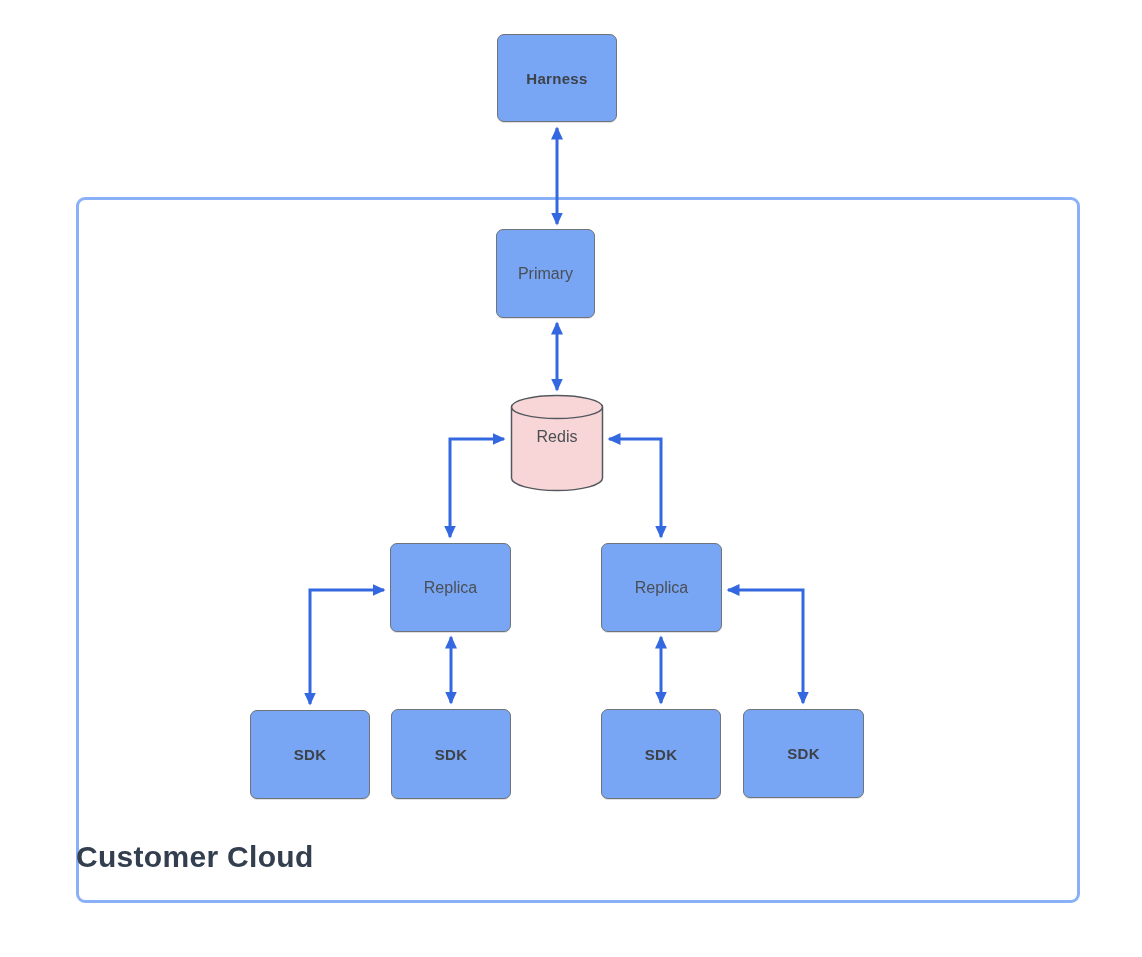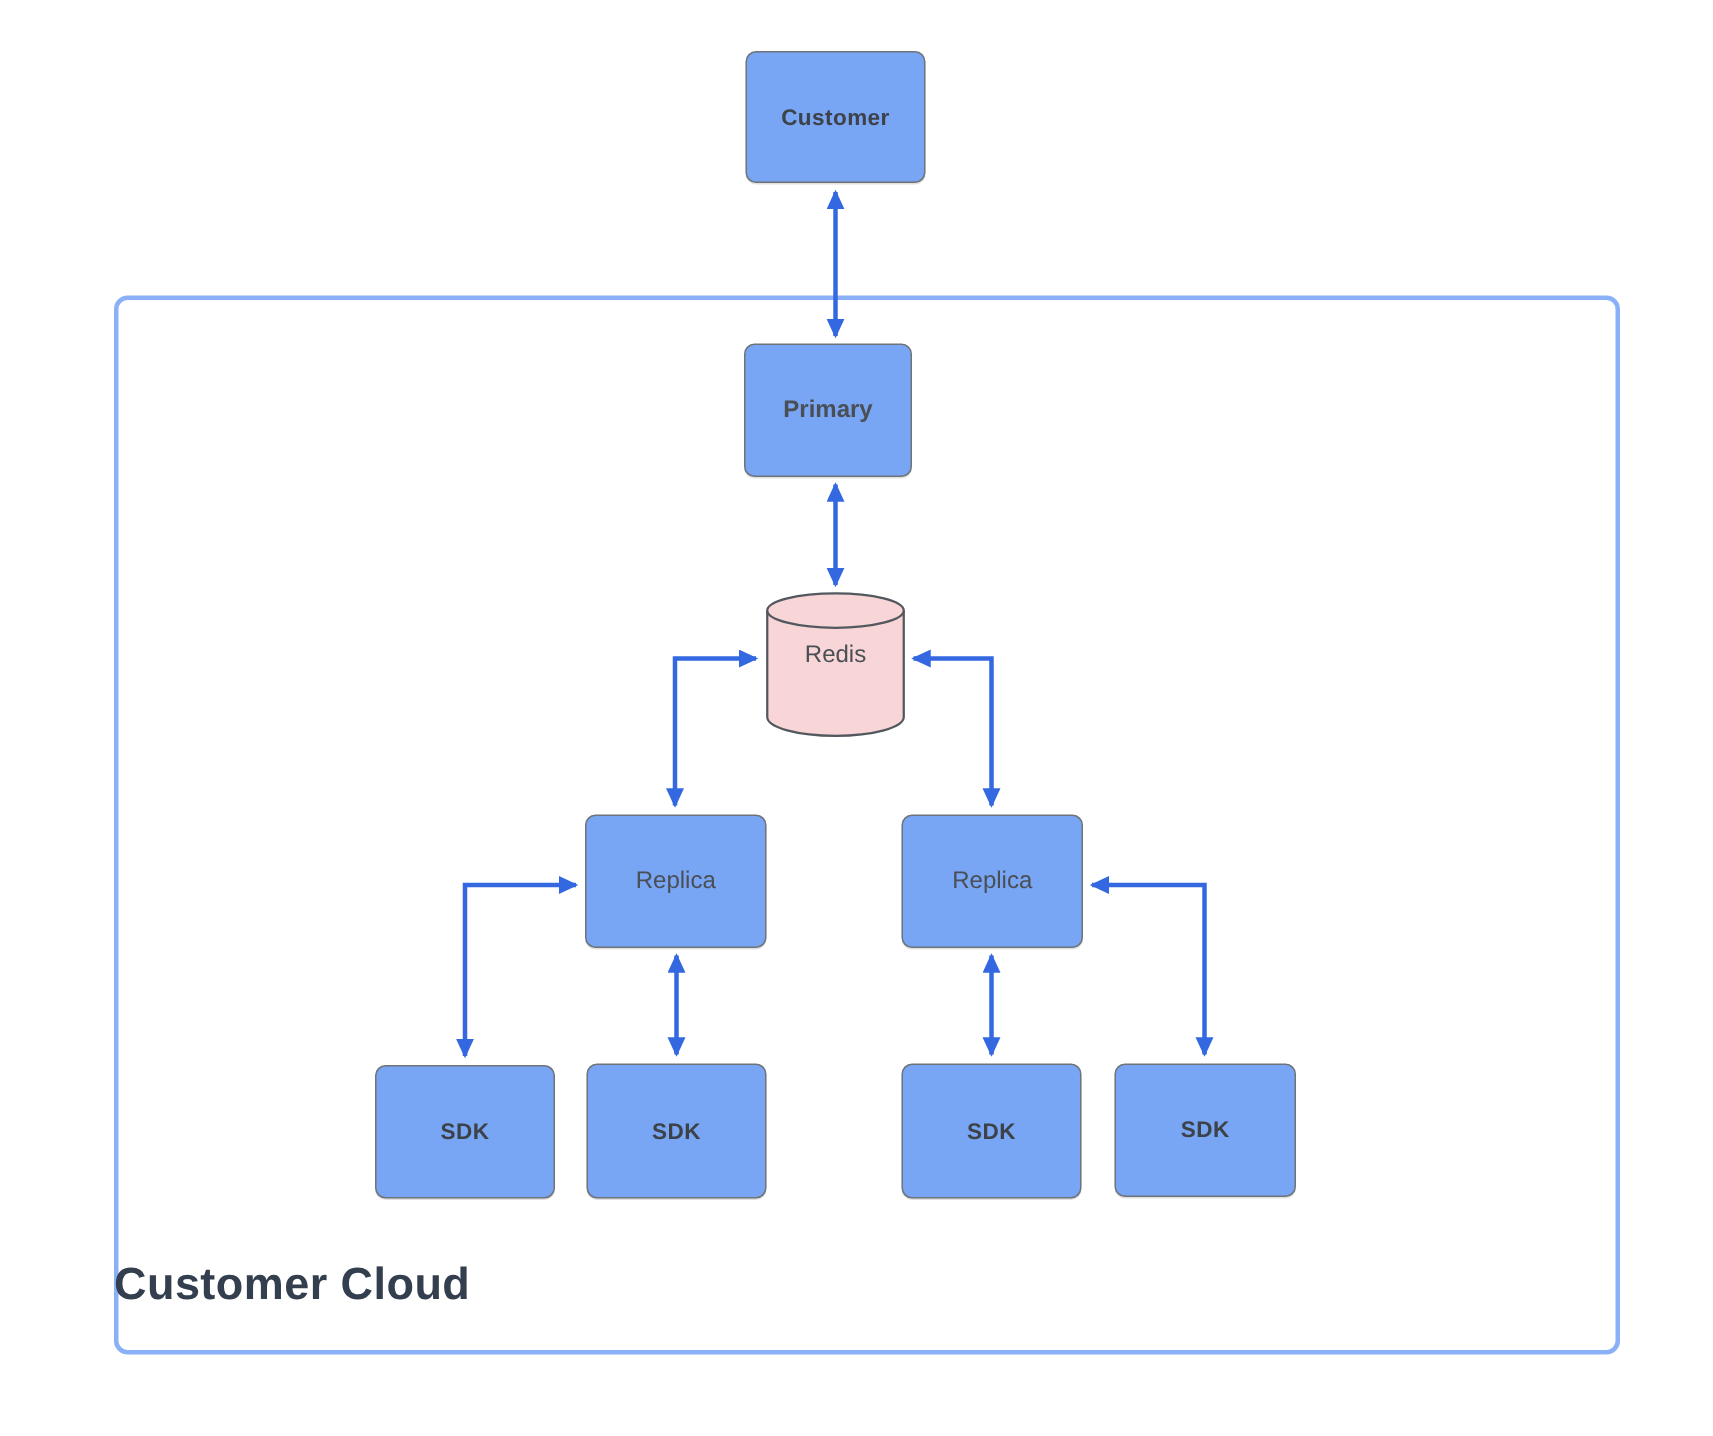--- a/index.html
+++ b/index.html
@@ -41,21 +41,21 @@
     position:absolute;
     background:var(--node-fill);
     border:1.5px solid var(--node-border);
     border-radius:7px;
     display:flex;align-items:center;justify-content:center;
     font-size:16px;color:var(--node-text);
     box-shadow:0 1px 0 rgba(0,0,0,0.12);
   }
   .node.bold{font-weight:bold;font-size:15px;color:var(--node-text-bold);letter-spacing:.3px;}
   .n-harness{left:497px;top:34px;width:120px;height:88px;}
-  .n-primary{left:496px;top:229px;width:112px;height:89px;font-weight:bold;}
+  .n-primary{left:496px;top:229px;width:99px;height:89px;}
   .n-replica-left{left:390px;top:543px;width:121px;height:89px;}
   .n-replica-right{left:601px;top:543px;width:121px;height:89px;}
   .n-sdk-1{left:250px;top:710px;width:120px;height:89px;}
   .n-sdk-2{left:391px;top:709px;width:120px;height:90px;}
   .n-sdk-3{left:601px;top:709px;width:120px;height:90px;}
   .n-sdk-4{left:743px;top:709px;width:121px;height:89px;}
   .n-redis{
     position:absolute;left:510px;top:394px;width:94px;height:98px;
   }
   .n-redis .cyl-shape{position:absolute;left:0;top:0;}
@@ -88,21 +88,21 @@
     <path class="edge" d="M557,128 L557,224" marker-start="url(#ah)" marker-end="url(#ah)"></path>
     <path class="edge" d="M557,323 L557,390" marker-start="url(#ah)" marker-end="url(#ah)"></path>
     <path class="edge" d="M504,439 L450,439 L450,537" marker-start="url(#ah)" marker-end="url(#ah)"></path>
     <path class="edge" d="M609,439 L661,439 L661,537" marker-start="url(#ah)" marker-end="url(#ah)"></path>
     <path class="edge" d="M384,590 L310,590 L310,704" marker-start="url(#ah)" marker-end="url(#ah)"></path>
     <path class="edge" d="M451,637 L451,703" marker-start="url(#ah)" marker-end="url(#ah)"></path>
     <path class="edge" d="M661,637 L661,703" marker-start="url(#ah)" marker-end="url(#ah)"></path>
     <path class="edge" d="M728,590 L803,590 L803,703" marker-start="url(#ah)" marker-end="url(#ah)"></path>
   </svg>
 
-  <div class="node bold n-harness">Customer</div>
+  <div class="node bold n-harness">Harness</div>
 
   <div class="node n-primary">Primary</div>
 
   <div class="n-redis">
     <svg class="cyl-shape" width="94" height="98" viewBox="0 0 94 98" xmlns="http://www.w3.org/2000/svg">
       <path d="M1.5,13 V84 C1.5,91 21.8,96.5 47,96.5 C72.2,96.5 92.5,91 92.5,84 V13" fill="#f8d6d7" stroke="#53585e" stroke-width="1.5"></path>
       <ellipse cx="47" cy="13" rx="45.5" ry="11.5" fill="#f8d6d7" stroke="#53585e" stroke-width="1.5"></ellipse>
     </svg>
     <div class="cyl-label">Redis</div>
   </div>

